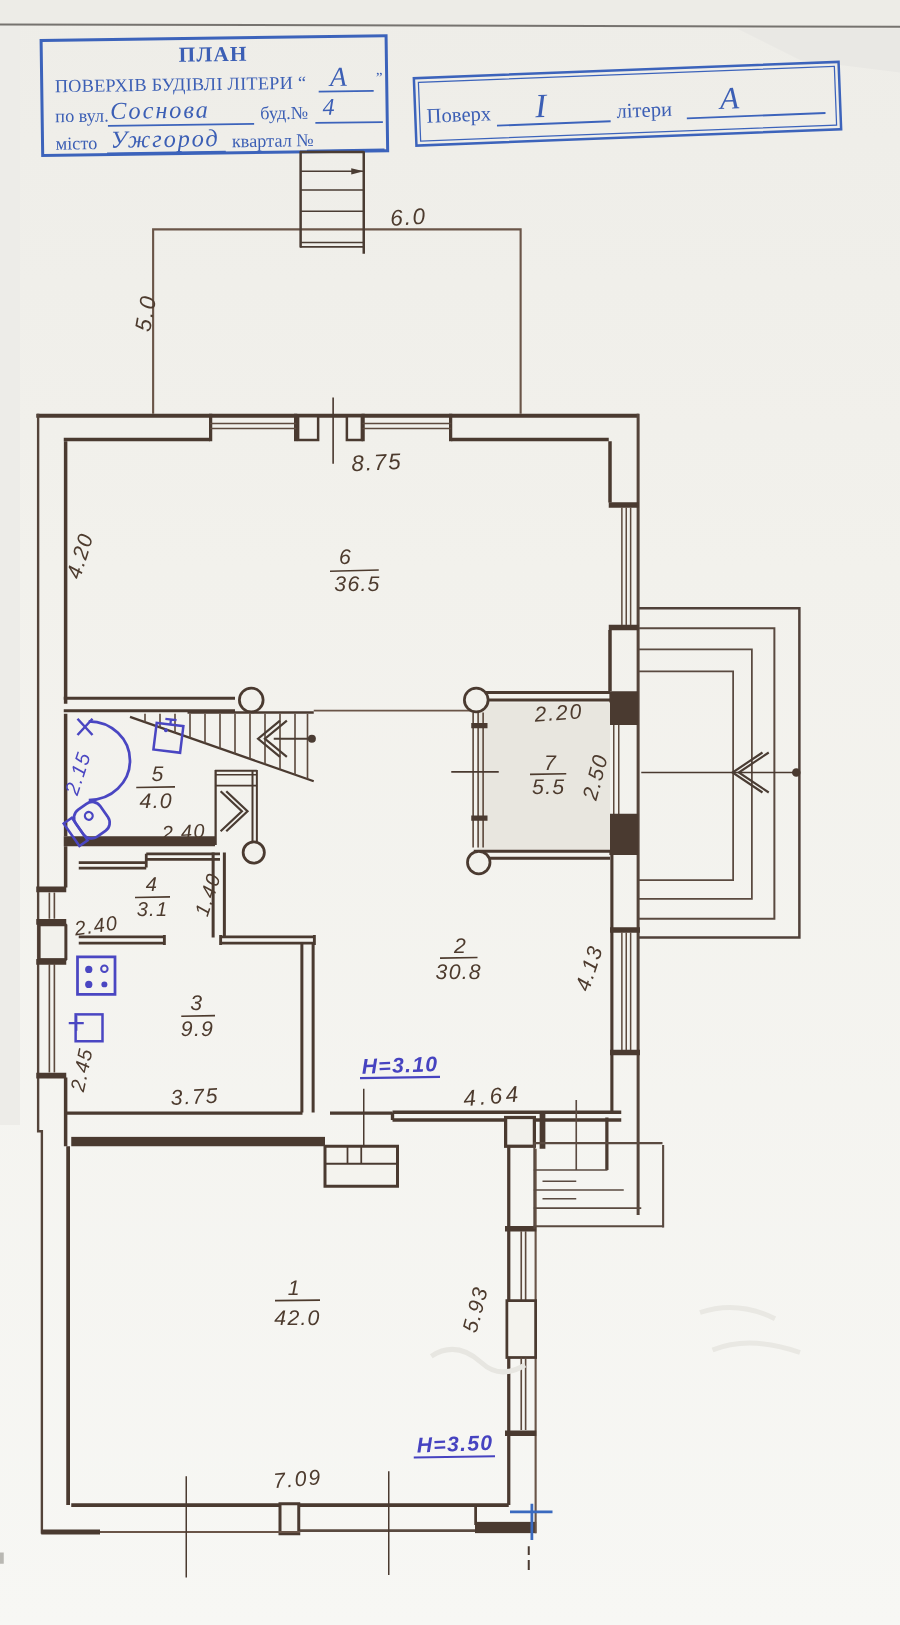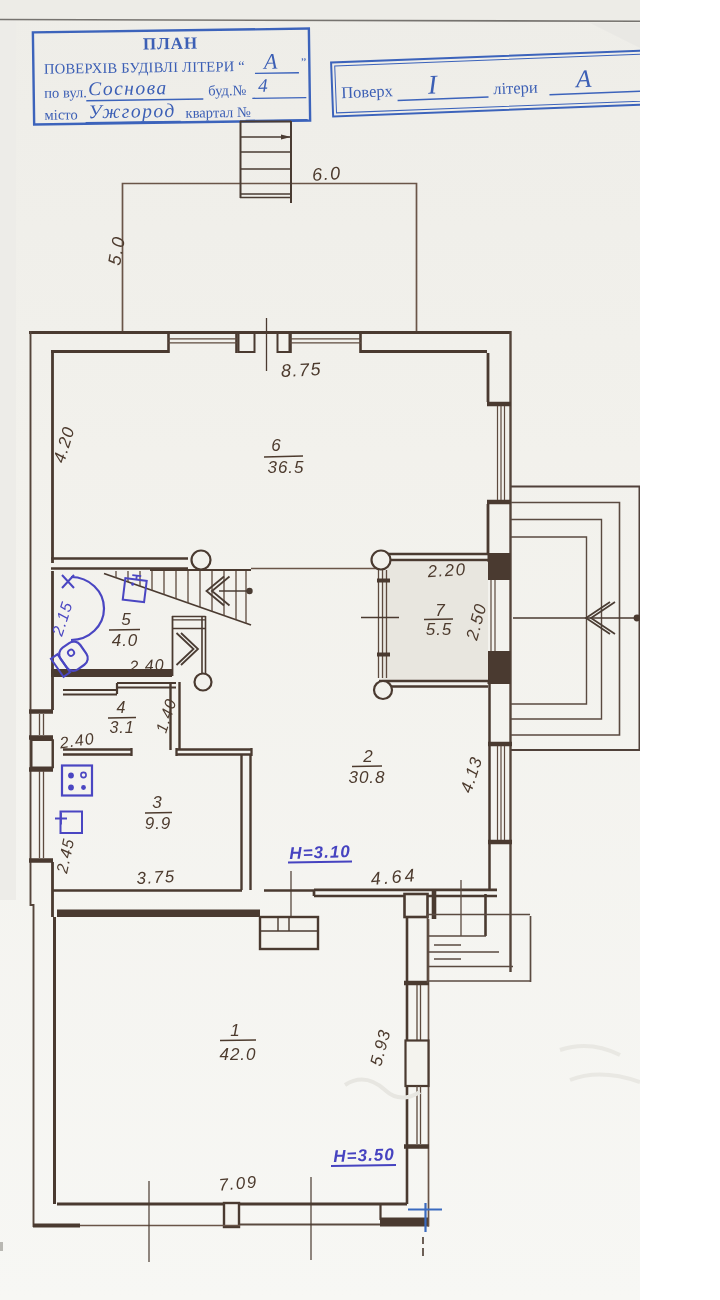--- a/index.html
+++ b/index.html
@@ -1,16 +1,16 @@
 <!DOCTYPE html>
 <html><head>
 <meta charset="utf-8">
 <style>
 html,body{margin:0;padding:0;}
-.page{position:relative;width:640px;height:1300px;overflow:hidden;background:#8b5cf6;}
+.page{position:relative;width:720px;height:1300px;overflow:hidden;background:#8b5cf6;}
 svg{position:absolute;left:0;top:0;}
 text{font-family:"Liberation Sans", sans-serif;}
 .st{font-family:"Liberation Serif", serif;fill:#3c5fb5;}
 .hw{font-style:italic;fill:#4d3b2e;}
 .hb{font-style:italic;fill:#4643c0;font-weight:bold;}
 </style>
 </head>
 <body>
 <div class="page">
 <svg width="720" height="1300" viewBox="0 0 720 1300">

